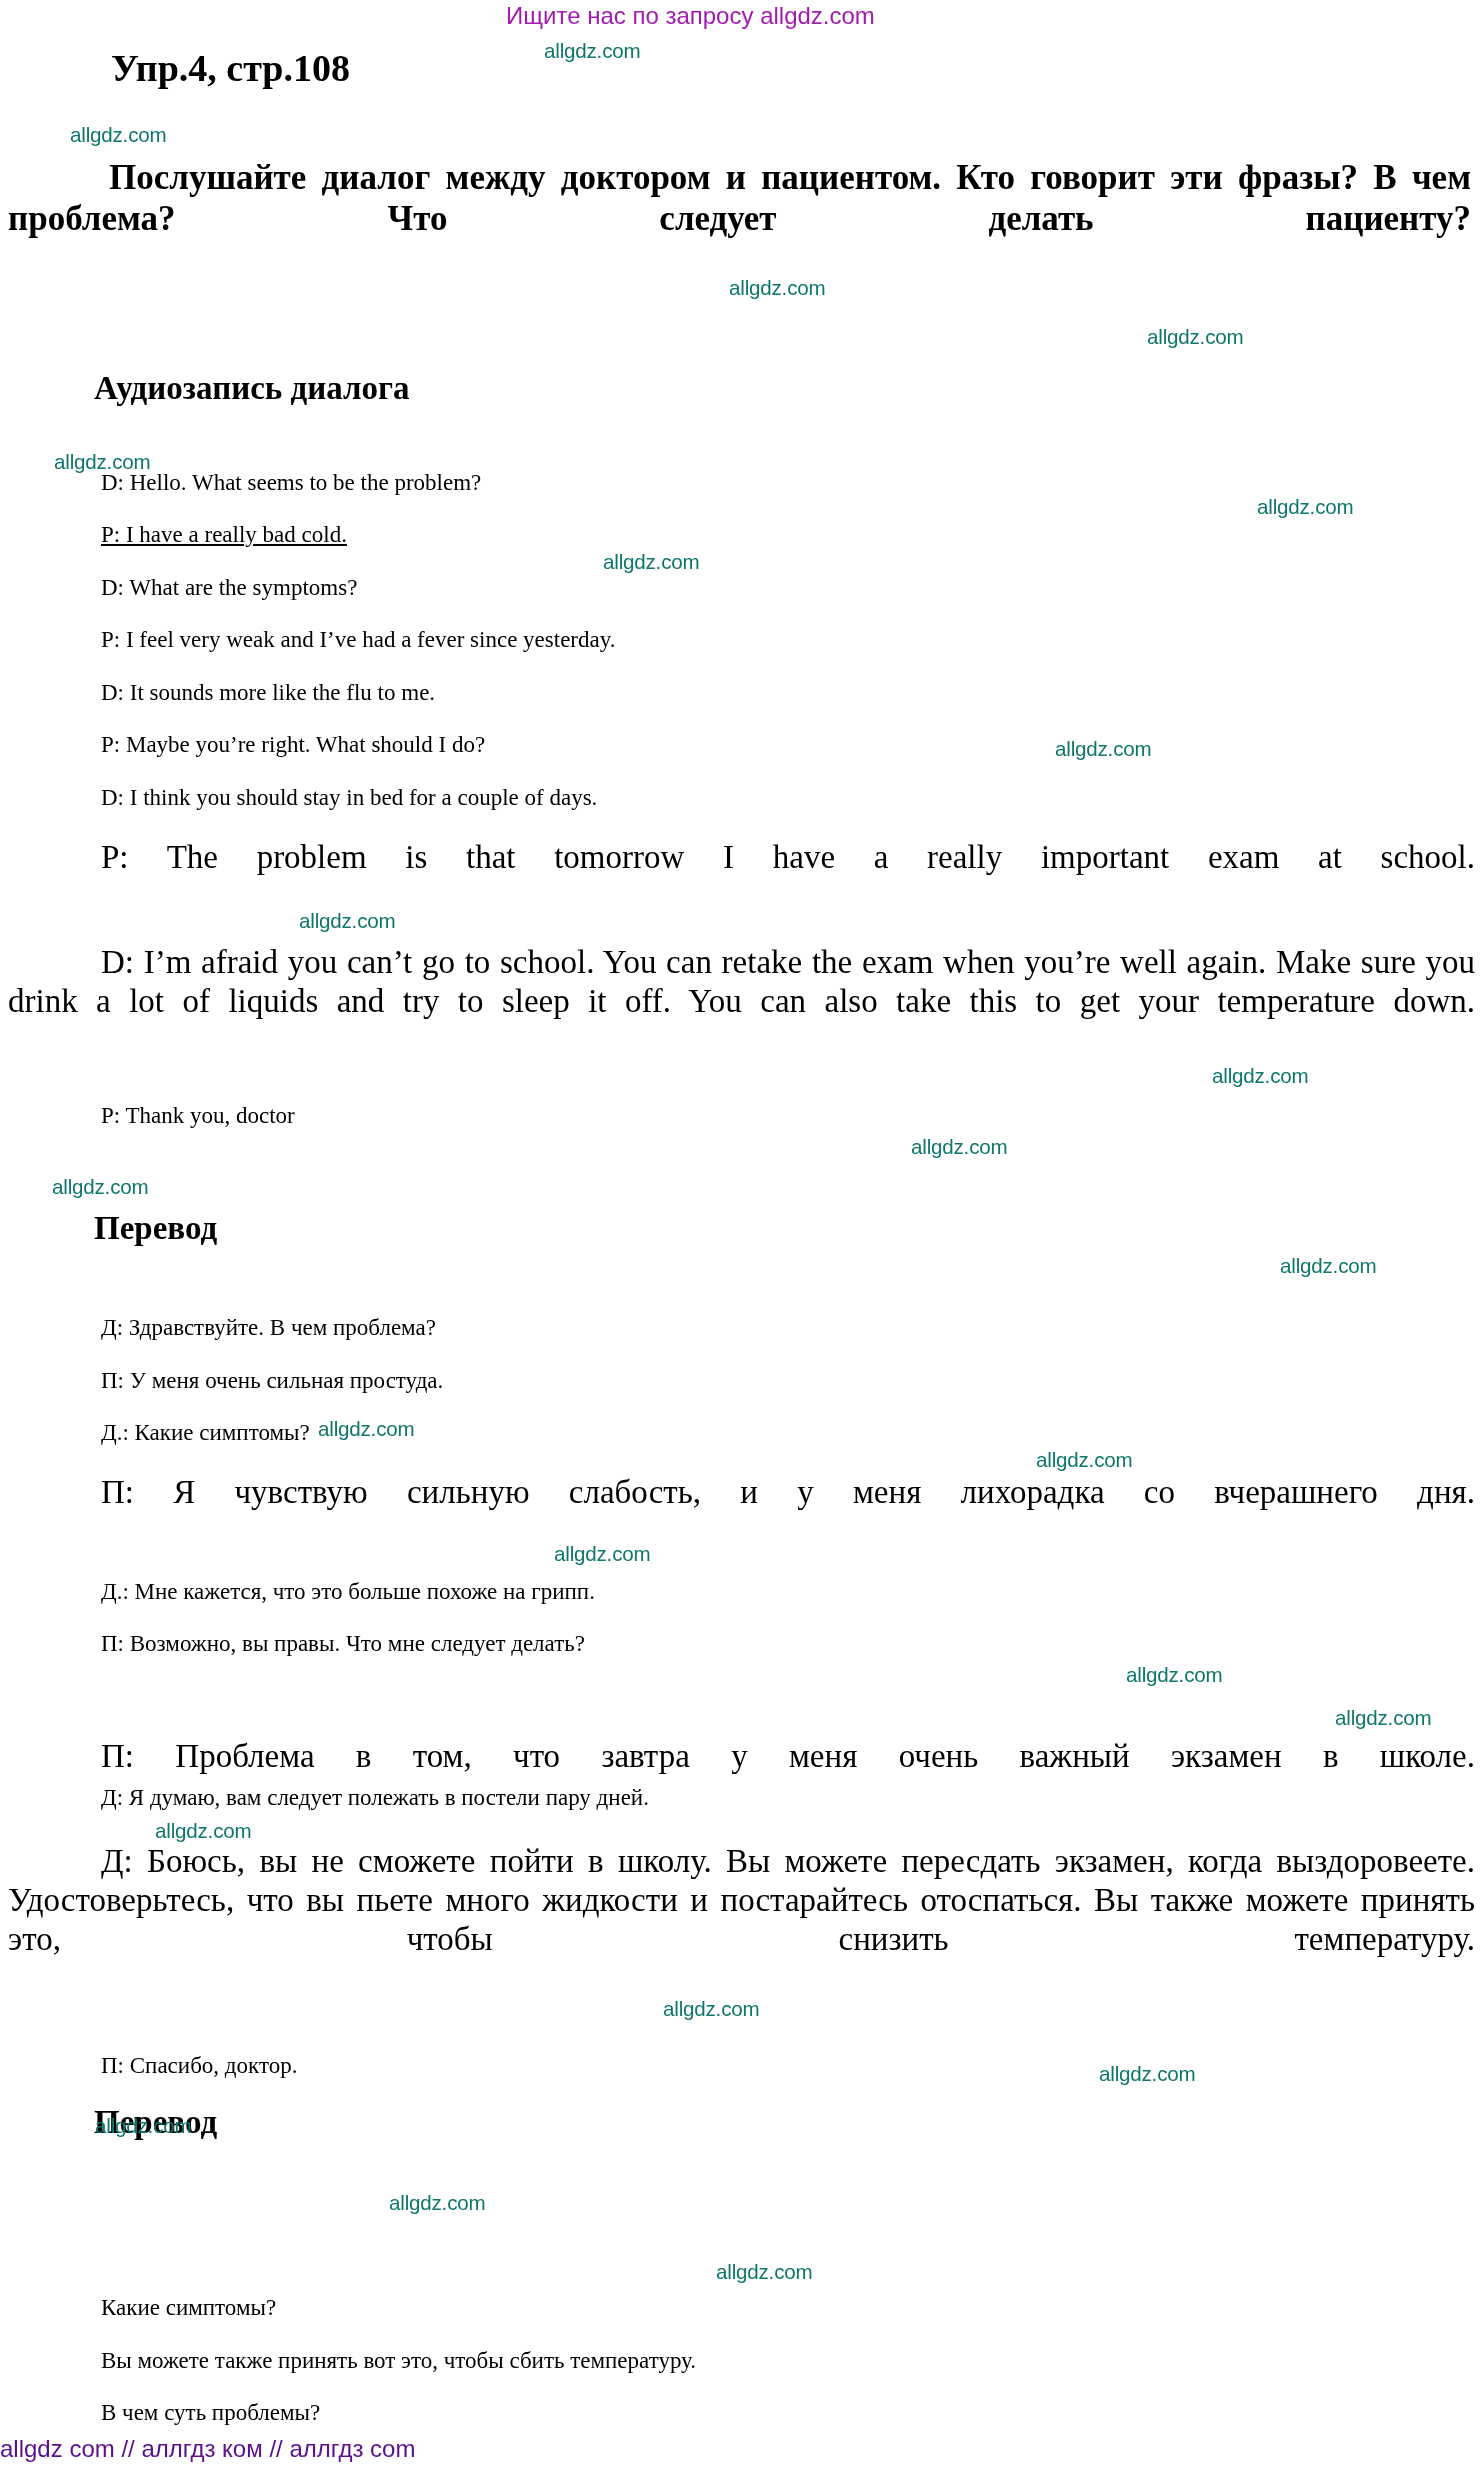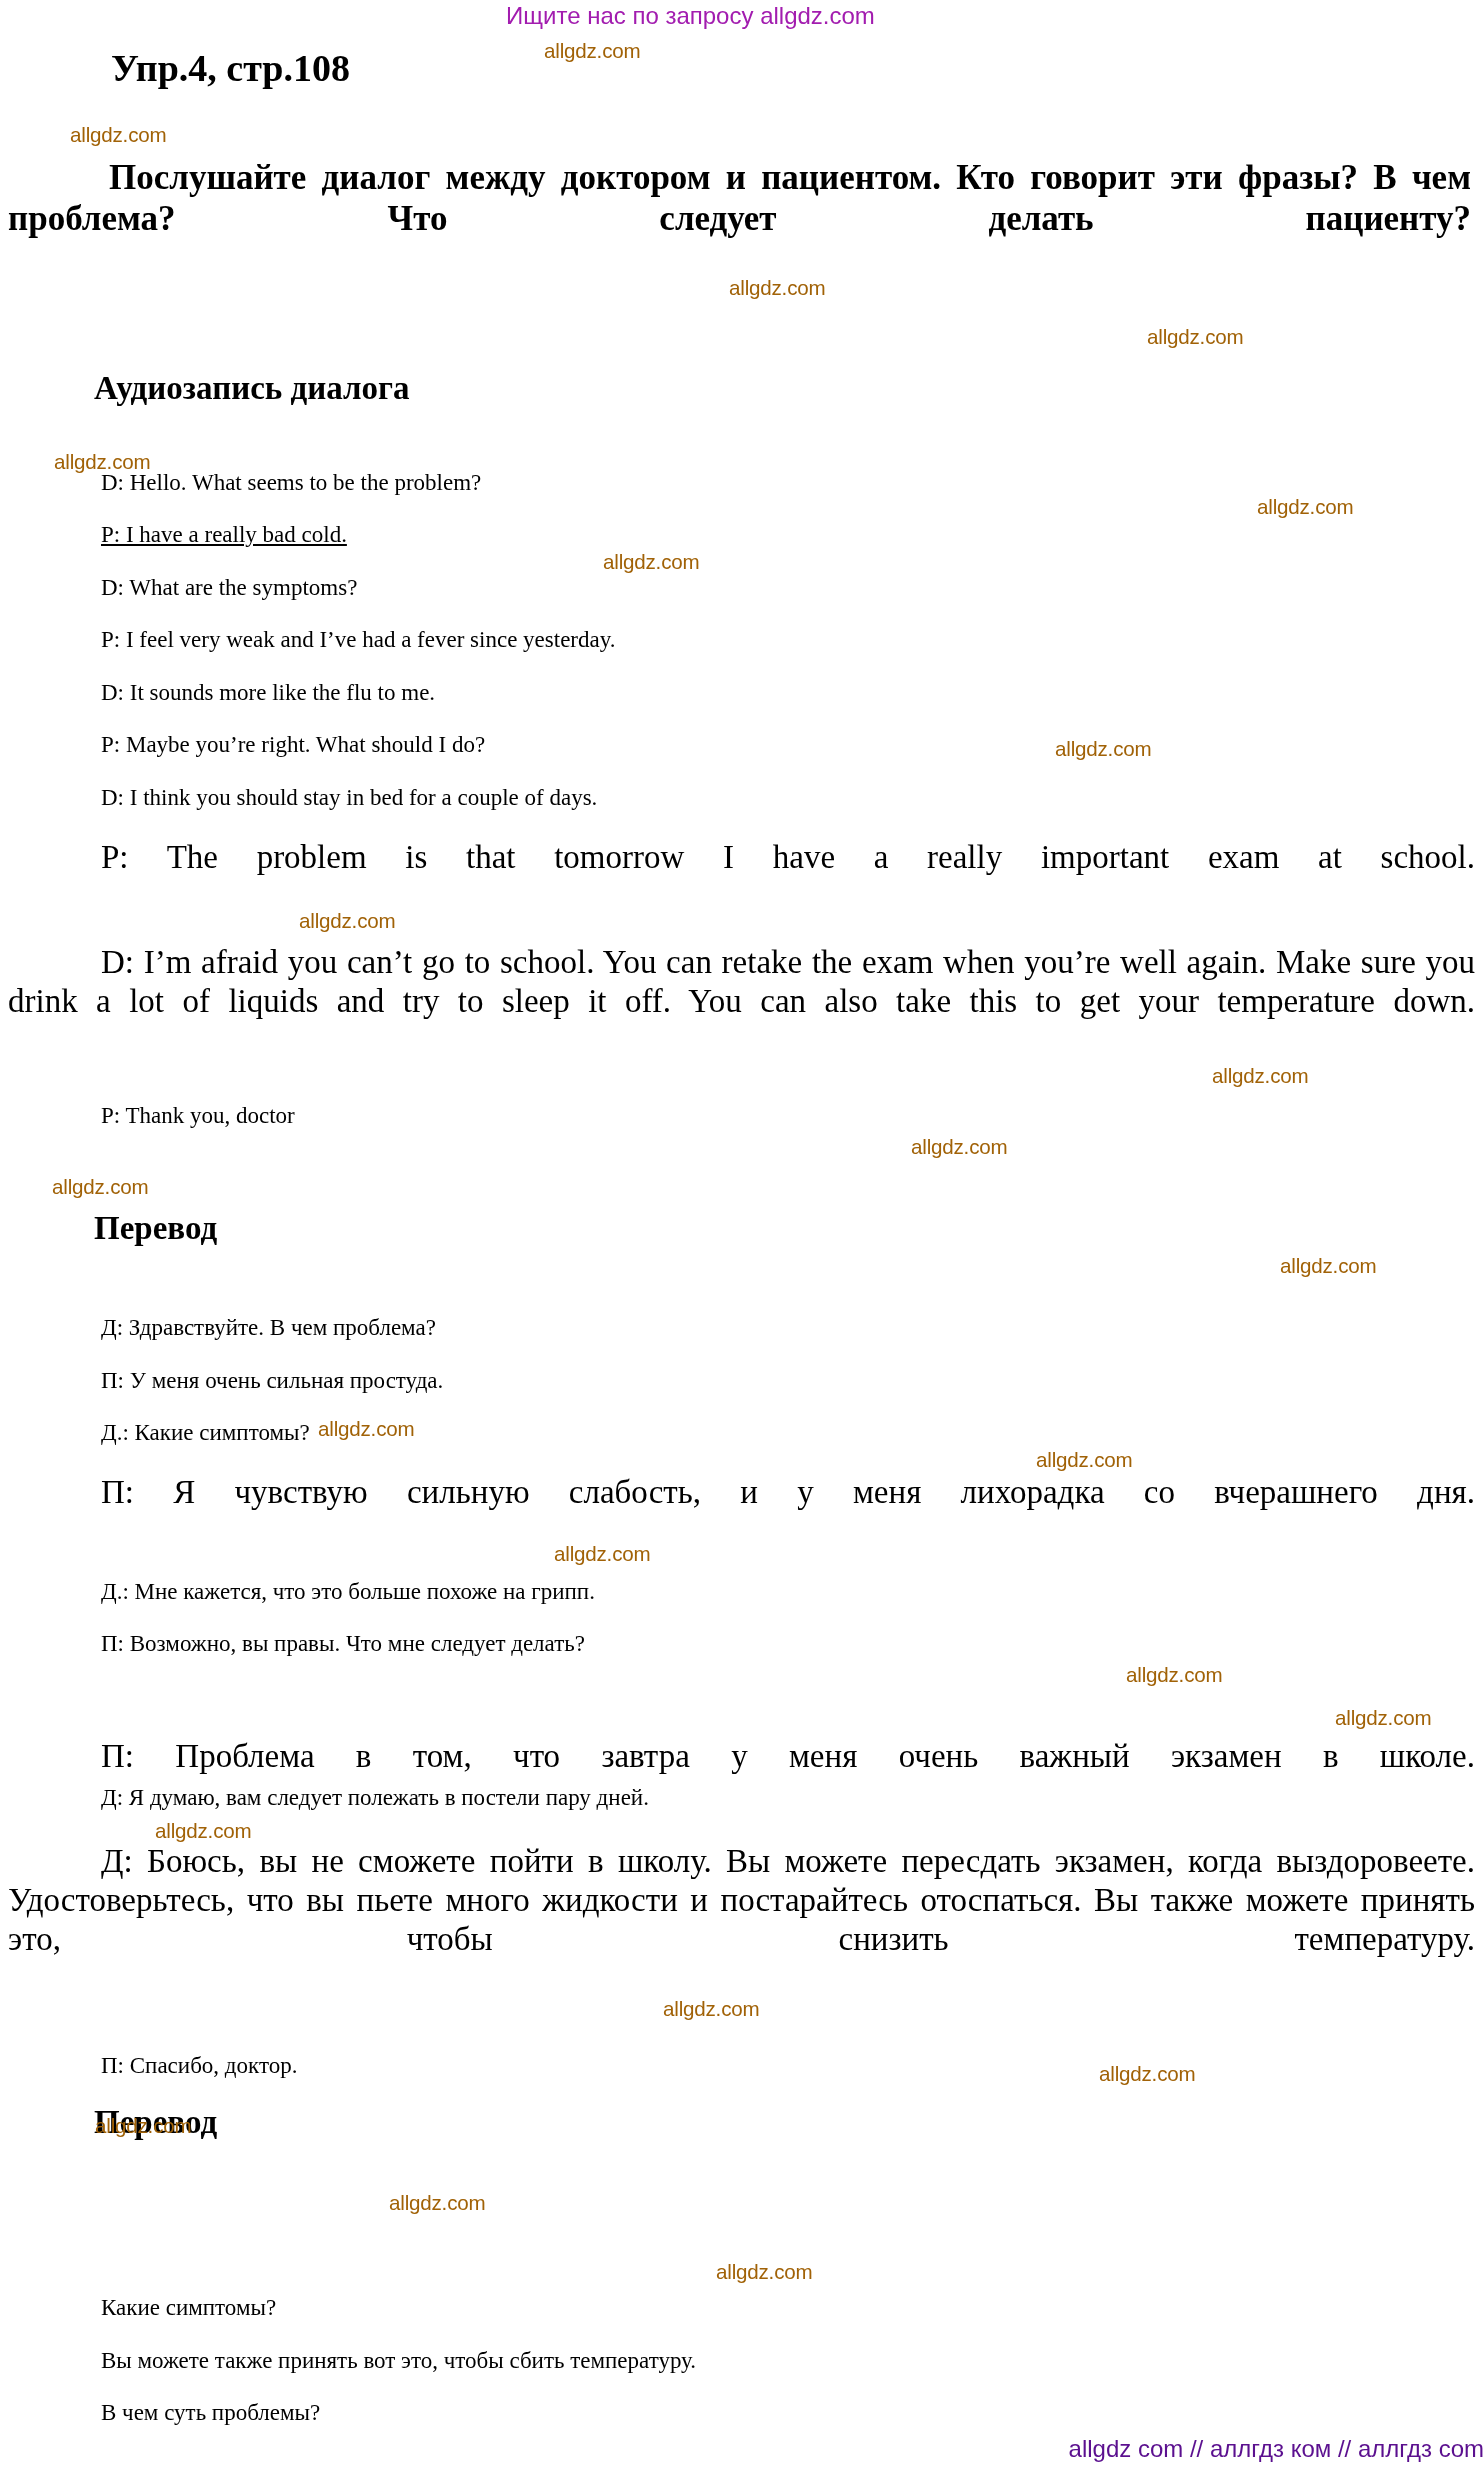--- a/index.html
+++ b/index.html
@@ -38,21 +38,21 @@
     position: absolute;
     inset: 0;
     pointer-events: none;
     z-index: 5;
   }
   .wm {
     position: absolute;
     font-family: "Liberation Sans", "DejaVu Sans", sans-serif;
     font-size: 20.6px;
     line-height: 1;
-    color: #a16207;
+    color: #0f766e;
     white-space: nowrap;
     letter-spacing: -0.2px;
   }
 
   
   .promo {
     position: absolute;
     left: 506px;
     top: 3.2px;
     font-family: "Liberation Sans", "DejaVu Sans", sans-serif;
@@ -127,21 +127,21 @@
     display: inline-block;
     width: 100%;
   }
 
   
   .footer {
     position: absolute;
     left: 0;
     top: 2437px;
     width: 1484px;
-    text-align: right;
+    text-align: left;
     font-family: "Liberation Sans", "DejaVu Sans", sans-serif;
     font-size: 24px;
     line-height: 1;
     color: #5b108f;
     white-space: nowrap;
   }
 </style>
 </head>
 <body>
 

